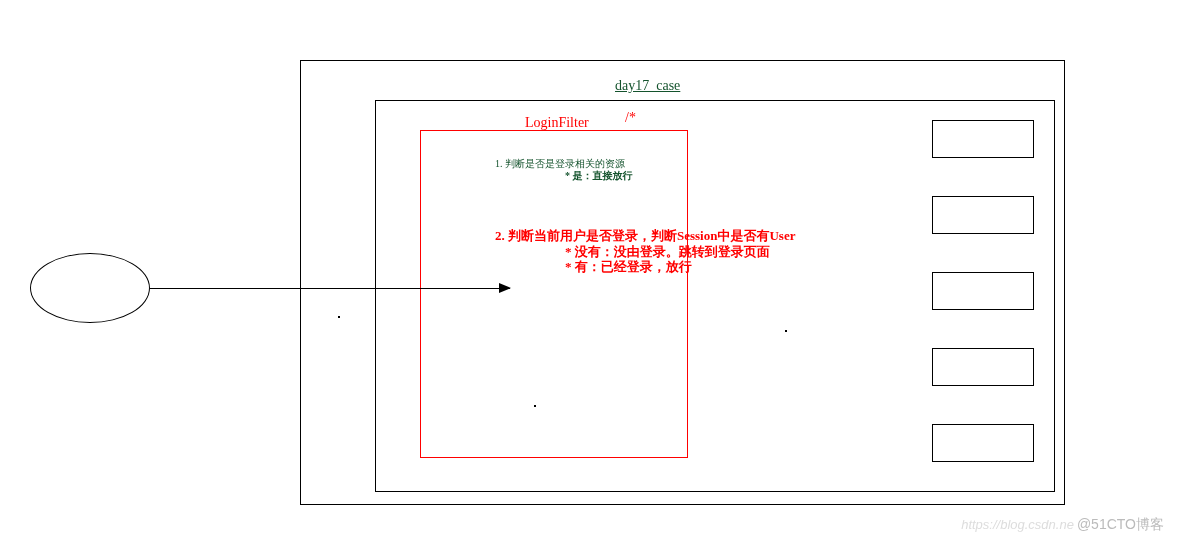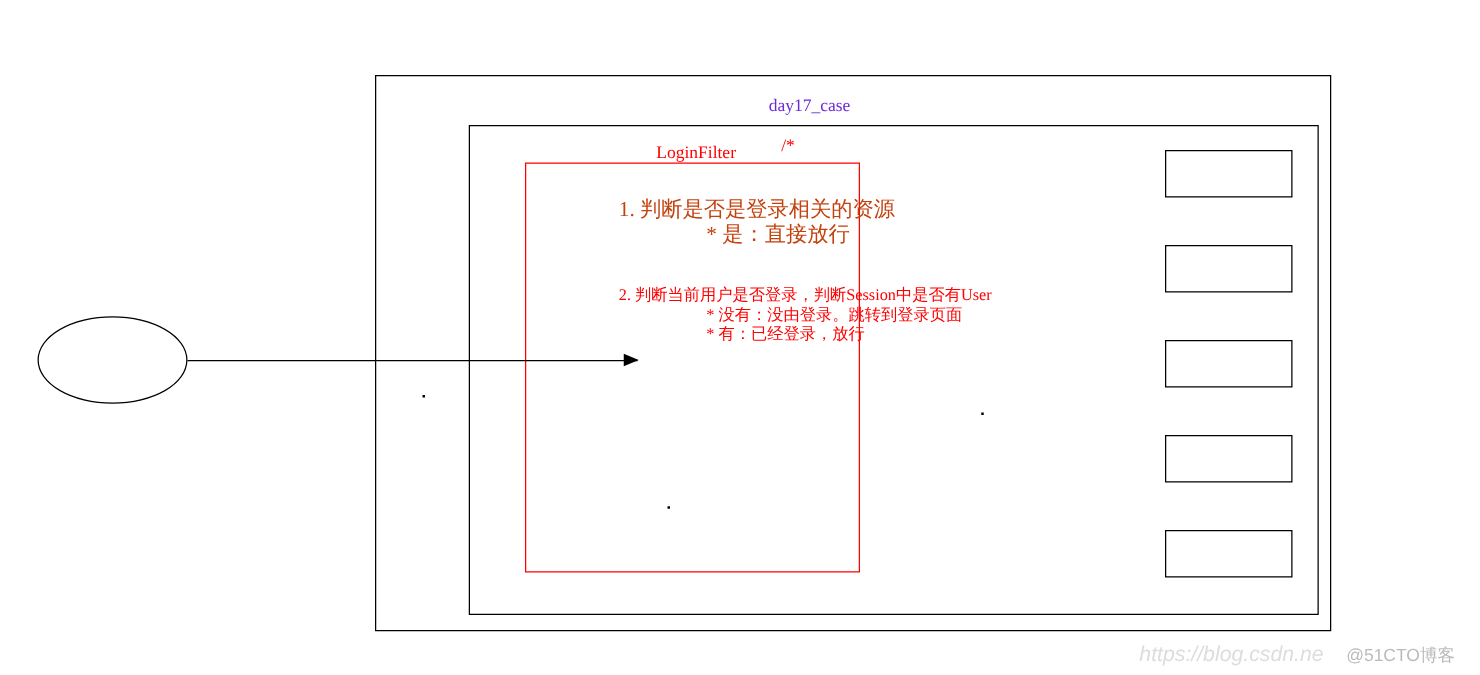--- a/index.html
+++ b/index.html
@@ -20,21 +20,22 @@
       top: 60px;
       width: 765px;
       height: 445px;
       border: 1px solid #000;
     }
     .outer-label {
       position: absolute;
       left: 615px;
       top: 78px;
       font-size: 14px;
-      color: #6d28d9;
+      color: #14532d;
+      text-decoration: underline;
     }
     .inner-box {
       position: absolute;
       left: 375px;
       top: 100px;
       width: 680px;
       height: 392px;
       border: 1px solid #000;
     }
     .login-filter-label {
@@ -56,33 +57,34 @@
       left: 420px;
       top: 130px;
       width: 268px;
       height: 328px;
       border: 1px solid #ff0000;
     }
     .section1 {
       position: absolute;
       left: 495px;
       top: 158px;
-      font-size: 17px;
-      color: #c2410c;
+      font-size: 10px;
+      color: #14532d;
       line-height: 1.2;
       white-space: nowrap;
     }
     .section2 {
       position: absolute;
       left: 495px;
       top: 228px;
       font-size: 13px;
       color: #ff0000;
       line-height: 1.2;
       white-space: nowrap;
+      font-weight: bold;
     }
     .ellipse {
       position: absolute;
       left: 30px;
       top: 253px;
       width: 120px;
       height: 70px;
       border: 1px solid #000;
       border-radius: 50%;
     }
@@ -123,22 +125,22 @@
       position: absolute;
       right: 20px;
       bottom: 6px;
       font-size: 14px;
       color: #bbb;
       font-family: Arial, sans-serif;
     }
     .watermark .csdn {
       color: #ddd;
       font-style: italic;
-      font-size: 17px;
-      margin-right: 18px;
+      font-size: 13px;
+      margin-right: 3px;
     }
     .dot {
       position: absolute;
       width: 2px;
       height: 2px;
       background: #000;
     }
   </style>
 </head>
 <body>
@@ -148,21 +150,21 @@
 
 <div class="inner-box"></div>
 
 <div class="login-filter-label">LoginFilter</div>
 <div class="slash-star">/*</div>
 
 <div class="red-box"></div>
 
 <div class="section1">
   <div>1. 判断是否是登录相关的资源</div>
-  <div style="padding-left:70px;">* 是：直接放行</div>
+  <div style="padding-left:70px;font-weight:bold;">* 是：直接放行</div>
 </div>
 
 <div class="section2">
   <div>2. 判断当前用户是否登录，判断Session中是否有User</div>
   <div style="padding-left:70px;">* 没有：没由登录。跳转到登录页面</div>
   <div style="padding-left:70px;">* 有：已经登录，放行</div>
 </div>
 
 <div class="ellipse"></div>
 <div class="arrow"></div>

